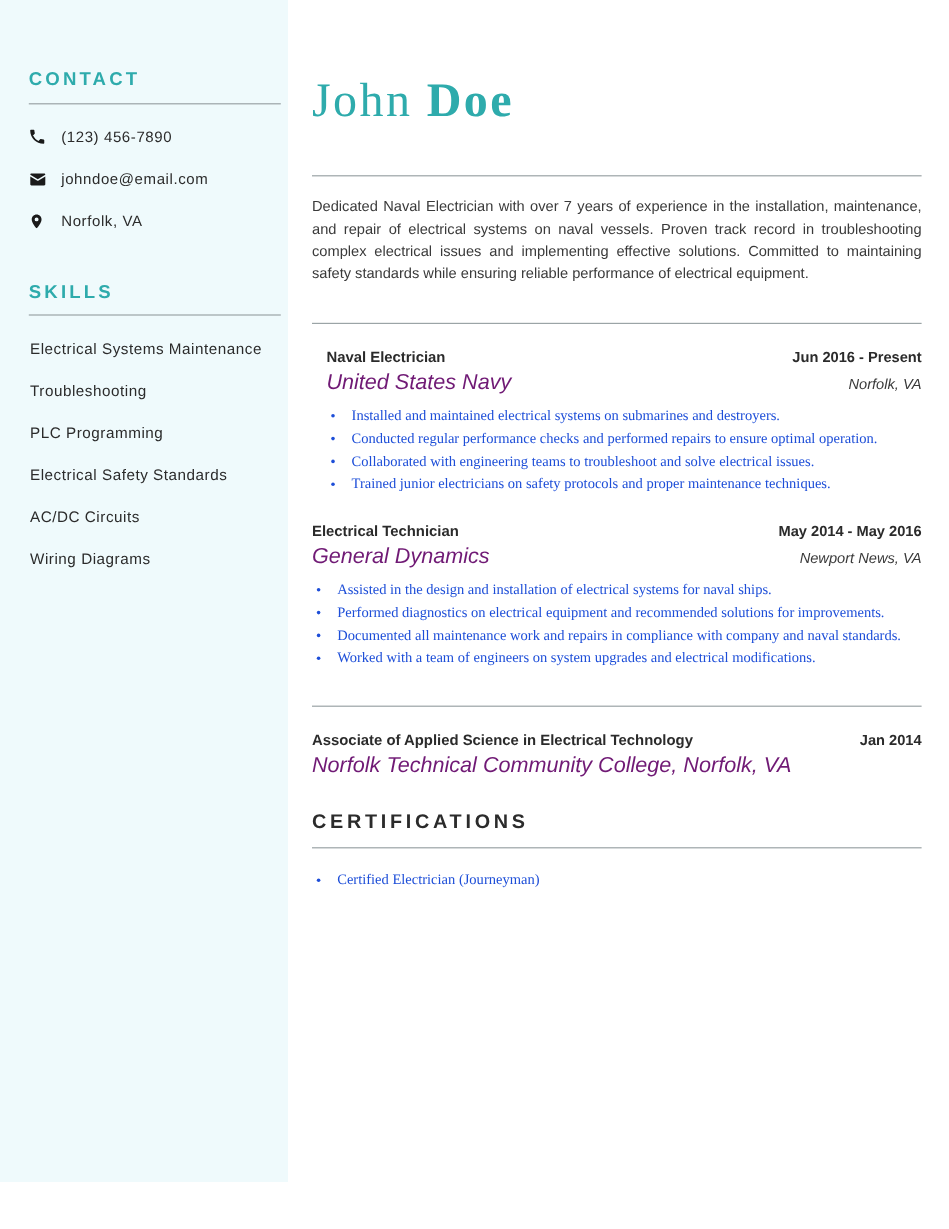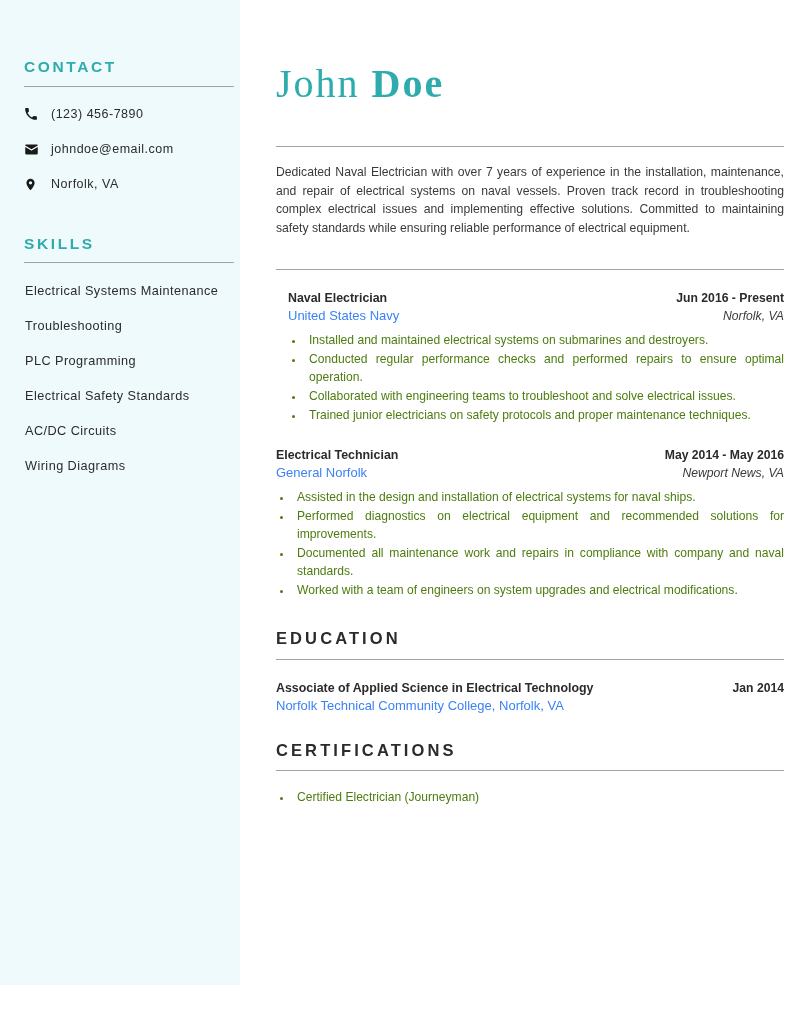--- a/index.html
+++ b/index.html
@@ -84,21 +84,21 @@
     font-size: 12.7px;
     color: #2b2b2b;
     letter-spacing: 0.45px;
     margin-top: 21px;
     white-space: nowrap;
   }
 
   
   .main {
     position: absolute;
-    left: 276px;
+    left: 260px;
     top: 0;
     width: 508px;
   }
   .name {
     font-family: "Liberation Serif", serif;
     color: #2eabac;
     font-size: 40px;
     line-height: 1;
     margin: 0;
     padding: 0;
@@ -139,42 +139,44 @@
     font-weight: bold;
     color: #2b2b2b;
   }
   .entry-date {
     font-size: 12.2px;
     font-weight: bold;
     color: #2b2b2b;
     white-space: nowrap;
   }
   .entry-sub {
-    font-size: 13px;
-    color: #3b82f6;
+    font-size: 18px;
+    font-style: italic;
+    color: #701a75;
   }
   .entry-loc {
     font-size: 12.2px;
     font-style: italic;
     color: #3a3a3a;
     white-space: nowrap;
   }
   .entry-row.second { margin-top: 3px; }
   .bullets {
     margin: 8px 0 0 0;
     padding-left: 17px;
     list-style: disc;
   }
   .bullets li {
     font-size: 12.1px;
     line-height: 18px;
-    color: #4d7c0f;
+    color: #1d4ed8;
     text-align: justify;
     margin-bottom: 1px;
     padding-left: 4px;
+    font-family: Liberation Serif, serif;
   }
   .bullets li::marker { font-size: 11px; }
 </style>
 </head>
 <body>
 
 <div class="page">
 
   <aside class="sidebar">
 
@@ -258,34 +260,33 @@
           <li>Trained junior electricians on safety protocols and proper maintenance techniques.</li>
         </ul>
       </div>
 
       <div style="margin-top:24px;">
         <div class="entry-row">
           <span class="entry-title">Electrical Technician</span>
           <span class="entry-date">May 2014 - May 2016</span>
         </div>
         <div class="entry-row second">
-          <span class="entry-sub">General Norfolk</span>
+          <span class="entry-sub">General Dynamics</span>
           <span class="entry-loc">Newport News, VA</span>
         </div>
         <ul class="bullets">
           <li>Assisted in the design and installation of electrical systems for naval ships.</li>
           <li>Performed diagnostics on electrical equipment and recommended solutions for improvements.</li>
           <li>Documented all maintenance work and repairs in compliance with company and naval standards.</li>
           <li>Worked with a team of engineers on system upgrades and electrical modifications.</li>
         </ul>
       </div>
     </section>
 
     <section class="section" style="margin-top:31px;">
-      <h2 class="sec-heading">EDUCATION</h2>
       <div class="sec-rule"></div>
 
       <div style="margin-top:21px;">
         <div class="entry-row">
           <span class="entry-title">Associate of Applied Science in Electrical Technology</span>
           <span class="entry-date">Jan 2014</span>
         </div>
         <div class="entry-row second">
           <span class="entry-sub">Norfolk Technical Community College, Norfolk, VA</span>
         </div>

